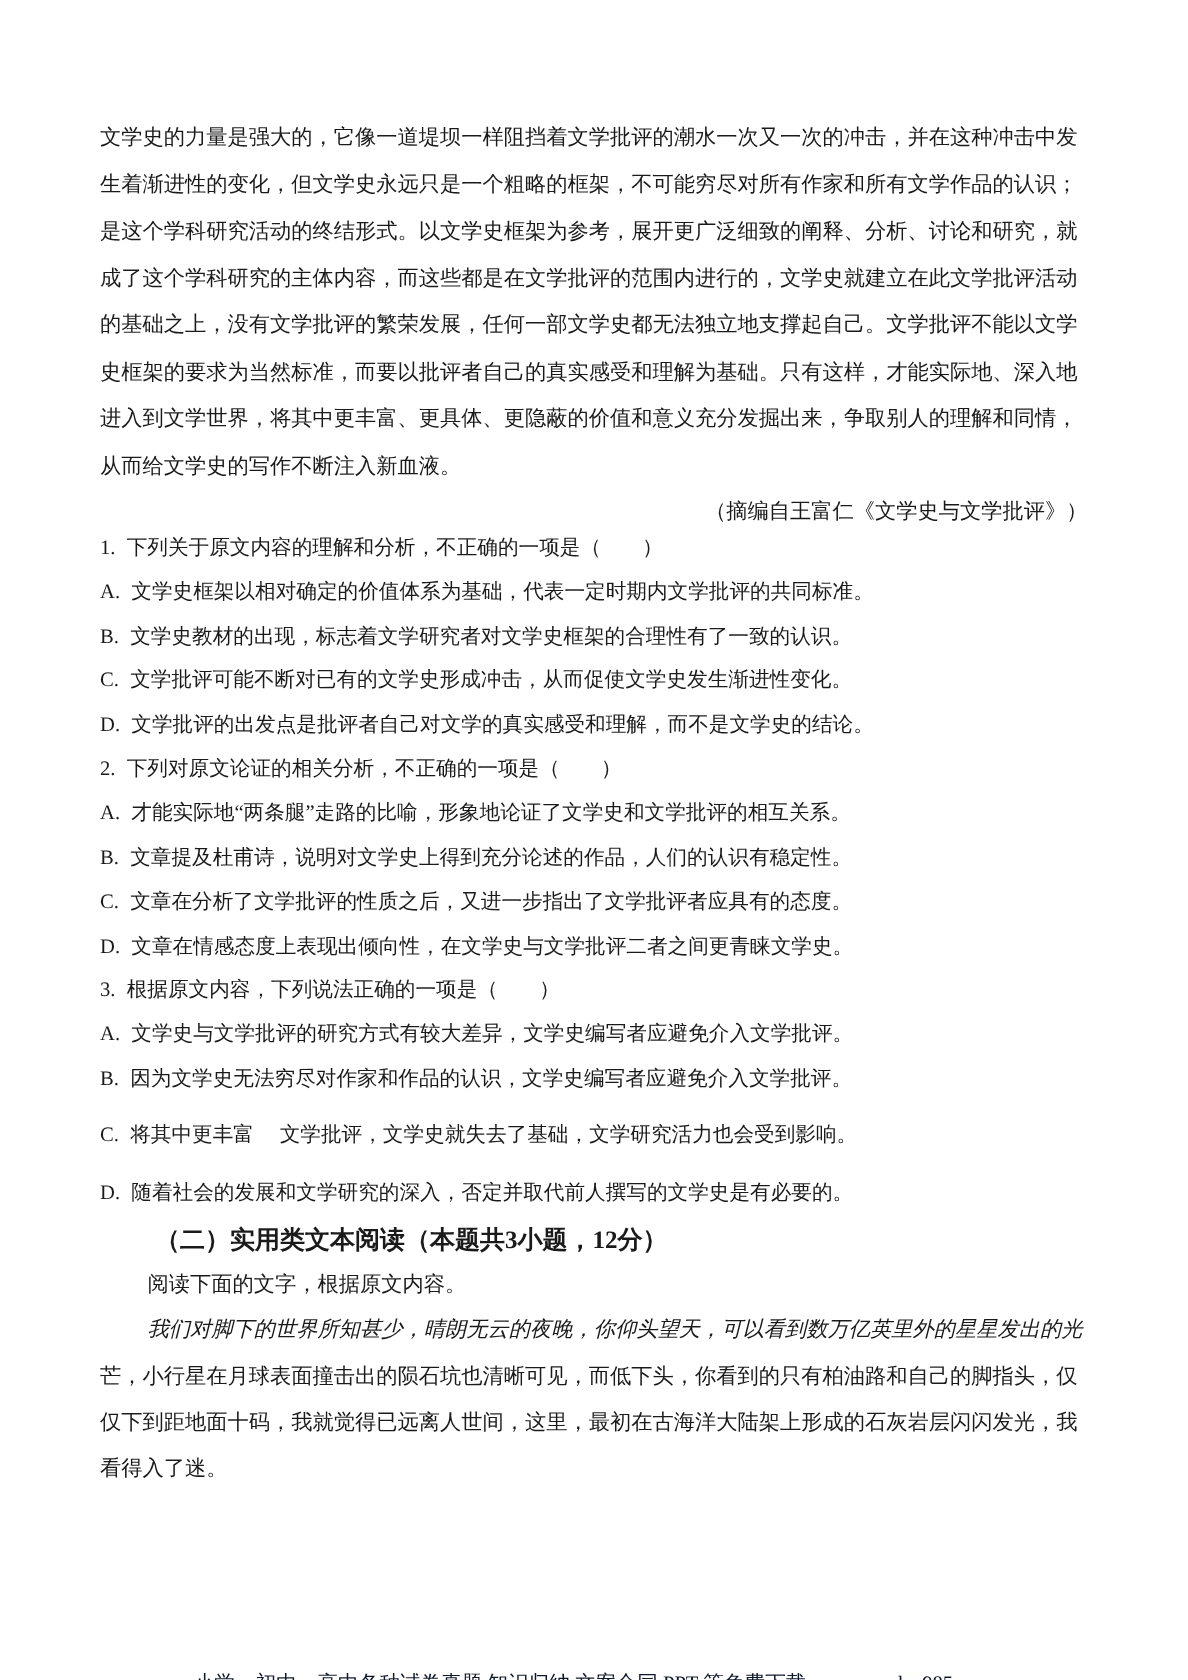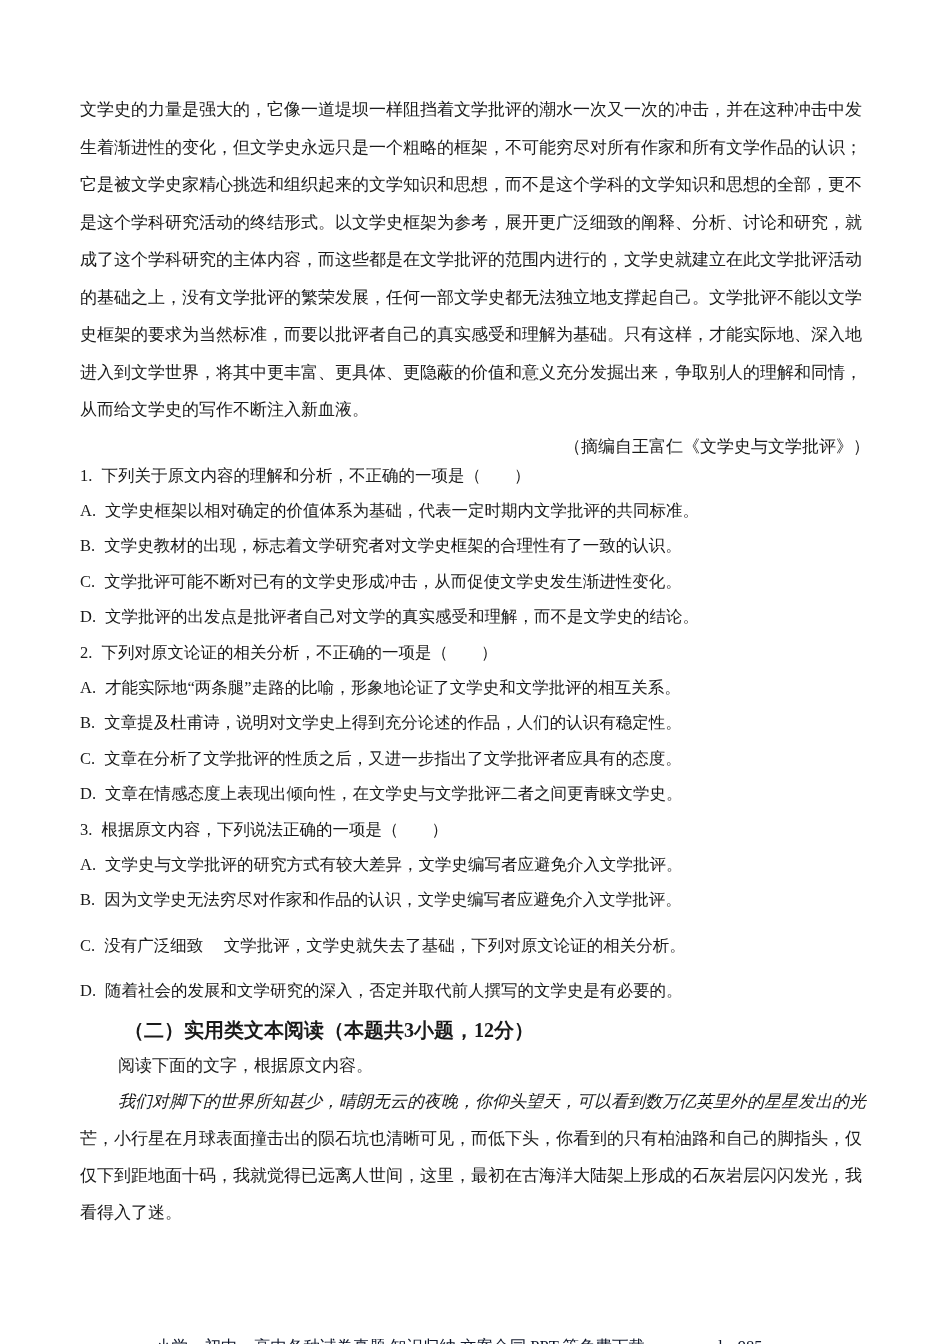--- a/index.html
+++ b/index.html
@@ -65,21 +65,20 @@
 </style>
 </head>
 <body>
 
 <div class="page">
   <div class="content">
 
     <div class="passage">
       <div class="pline">文学史的力量是强大的，它像一道堤坝一样阻挡着文学批评的潮水一次又一次的冲击，并在这种冲击中发</div>
       <div class="pline">生着渐进性的变化，但文学史永远只是一个粗略的框架，不可能穷尽对所有作家和所有文学作品的认识；</div>
-      <div class="pline">它是被文学史家精心挑选和组织起来的文学知识和思想，而不是这个学科的文学知识和思想的全部，更不</div>
       <div class="pline">是这个学科研究活动的终结形式。以文学史框架为参考，展开更广泛细致的阐释、分析、讨论和研究，就</div>
       <div class="pline">成了这个学科研究的主体内容，而这些都是在文学批评的范围内进行的，文学史就建立在此文学批评活动</div>
       <div class="pline">的基础之上，没有文学批评的繁荣发展，任何一部文学史都无法独立地支撑起自己。文学批评不能以文学</div>
       <div class="pline">史框架的要求为当然标准，而要以批评者自己的真实感受和理解为基础。只有这样，才能实际地、深入地</div>
       <div class="pline">进入到文学世界，将其中更丰富、更具体、更隐蔽的价值和意义充分发掘出来，争取别人的理解和同情，</div>
       <div class="pline">从而给文学史的写作不断注入新血液。</div>
       <div class="attribution">（摘编自王富仁《文学史与文学批评》）</div>
     </div>
 
     <div class="questions">
@@ -124,21 +123,21 @@
         <div class="qline">
           <span class="q-num">3.</span><span>根据原文内容，下列说法正确的一项是（　　）</span>
         </div>
         <div class="qline">
           <span class="opt-label">A.</span><span>文学史与文学批评的研究方式有较大差异，文学史编写者应避免介入文学批评。</span>
         </div>
         <div class="qline">
           <span class="opt-label">B.</span><span>因为文学史无法穷尽对作家和作品的认识，文学史编写者应避免介入文学批评。</span>
         </div>
         <div class="qline gap-top">
-          <span class="opt-label">C.</span><span>没有广泛细致　 文学批评，文学史就失去了基础，下列对原文论证的相关分析。</span>
+          <span class="opt-label">C.</span><span>将其中更丰富　 文学批评，文学史就失去了基础，文学研究活力也会受到影响。</span>
         </div>
         <div class="qline gap-top">
           <span class="opt-label">D.</span><span>随着社会的发展和文学研究的深入，否定并取代前人撰写的文学史是有必要的。</span>
         </div>
       </div>
 
     </div>
 
     <div>
       <div class="sec-heading">（二）实用类文本阅读（本题共3小题，12分）</div>

